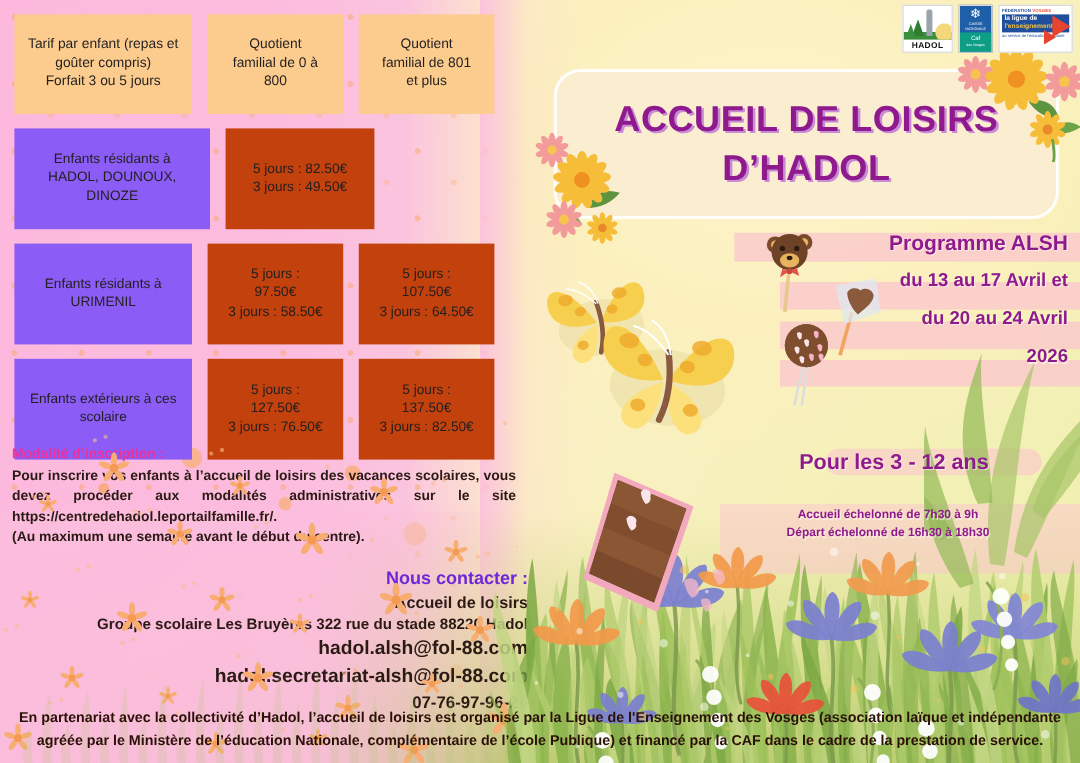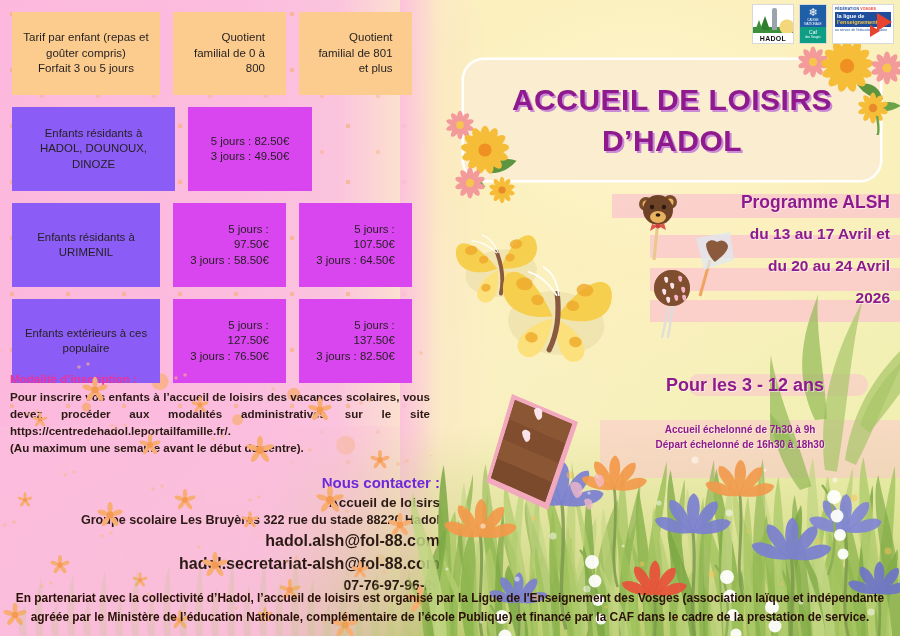--- a/index.html
+++ b/index.html
@@ -64,23 +64,23 @@
 
   
   .table { position:absolute; left:12px; top:12px; width:400px; }
   .trow { display:flex; gap:13px; margin-bottom:12px; }
   .tcell {
     color:#231f20; font-size:11.4px; line-height:1.34; text-align:center;
     display:flex; align-items:center; justify-content:center; padding:6px 8px;
     font-family:"Liberation Sans", sans-serif;
   }
   .c1 { width:163px; }
-  .c2, .c3 { width:124px;text-align:right; }
+  .c2, .c3 { width:124px; }
   .head .tcell { background:#fbcc8e; height:83px; font-size:11.5px; }
-  .body .tcell { background:#d946ef; height:84px; }
+  .body .tcell { background:#c2410c; height:84px; }
   .body .c1 { background:#8b5cf6; }
 
   
   .insc {
     position:absolute; left:10px; top:370px; width:420px;
     font-size:11.6px; line-height:1.47; color:#2b1a14; font-weight:bold;
   }
   .insc .ttl { color:#f0309a; font-weight:bold; display:block; margin-bottom:1px; }
   .insc p.just { text-align:justify; }
 
@@ -271,21 +271,21 @@
           <span>107.50€</span><br>
           <span>3 jours : 64.50€</span>
         </span>
       </div>
     </div>
 
     <div class="trow body">
       <div class="tcell c1">
         <span>
           <span>Enfants extérieurs à ces</span><br>
-          <span>populaire</span>
+          <span>scolaire</span>
         </span>
       </div>
       <div class="tcell c2">
         <span>
           <span>5 jours :</span><br>
           <span>127.50€</span><br>
           <span>3 jours : 76.50€</span>
         </span>
       </div>
       <div class="tcell c3">

